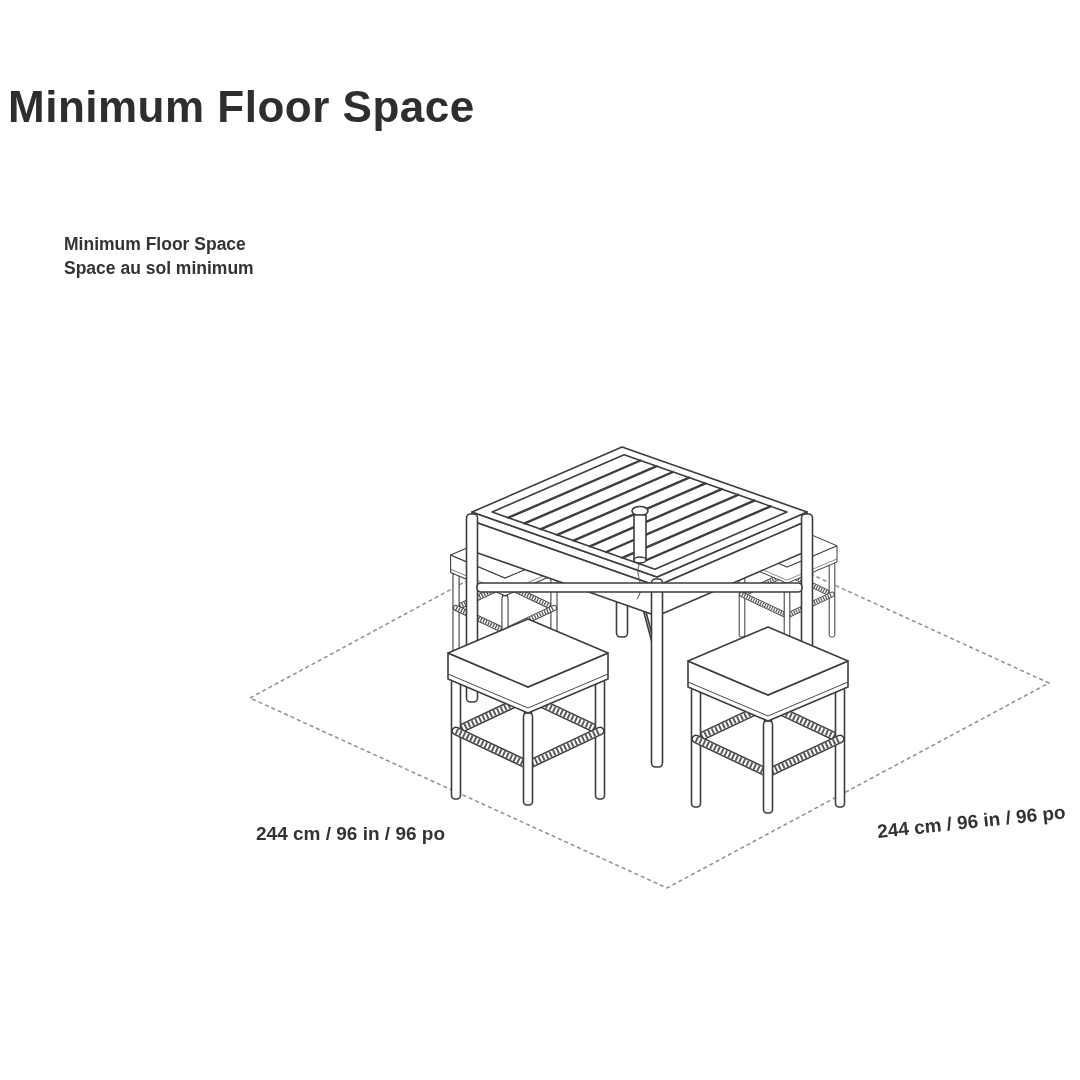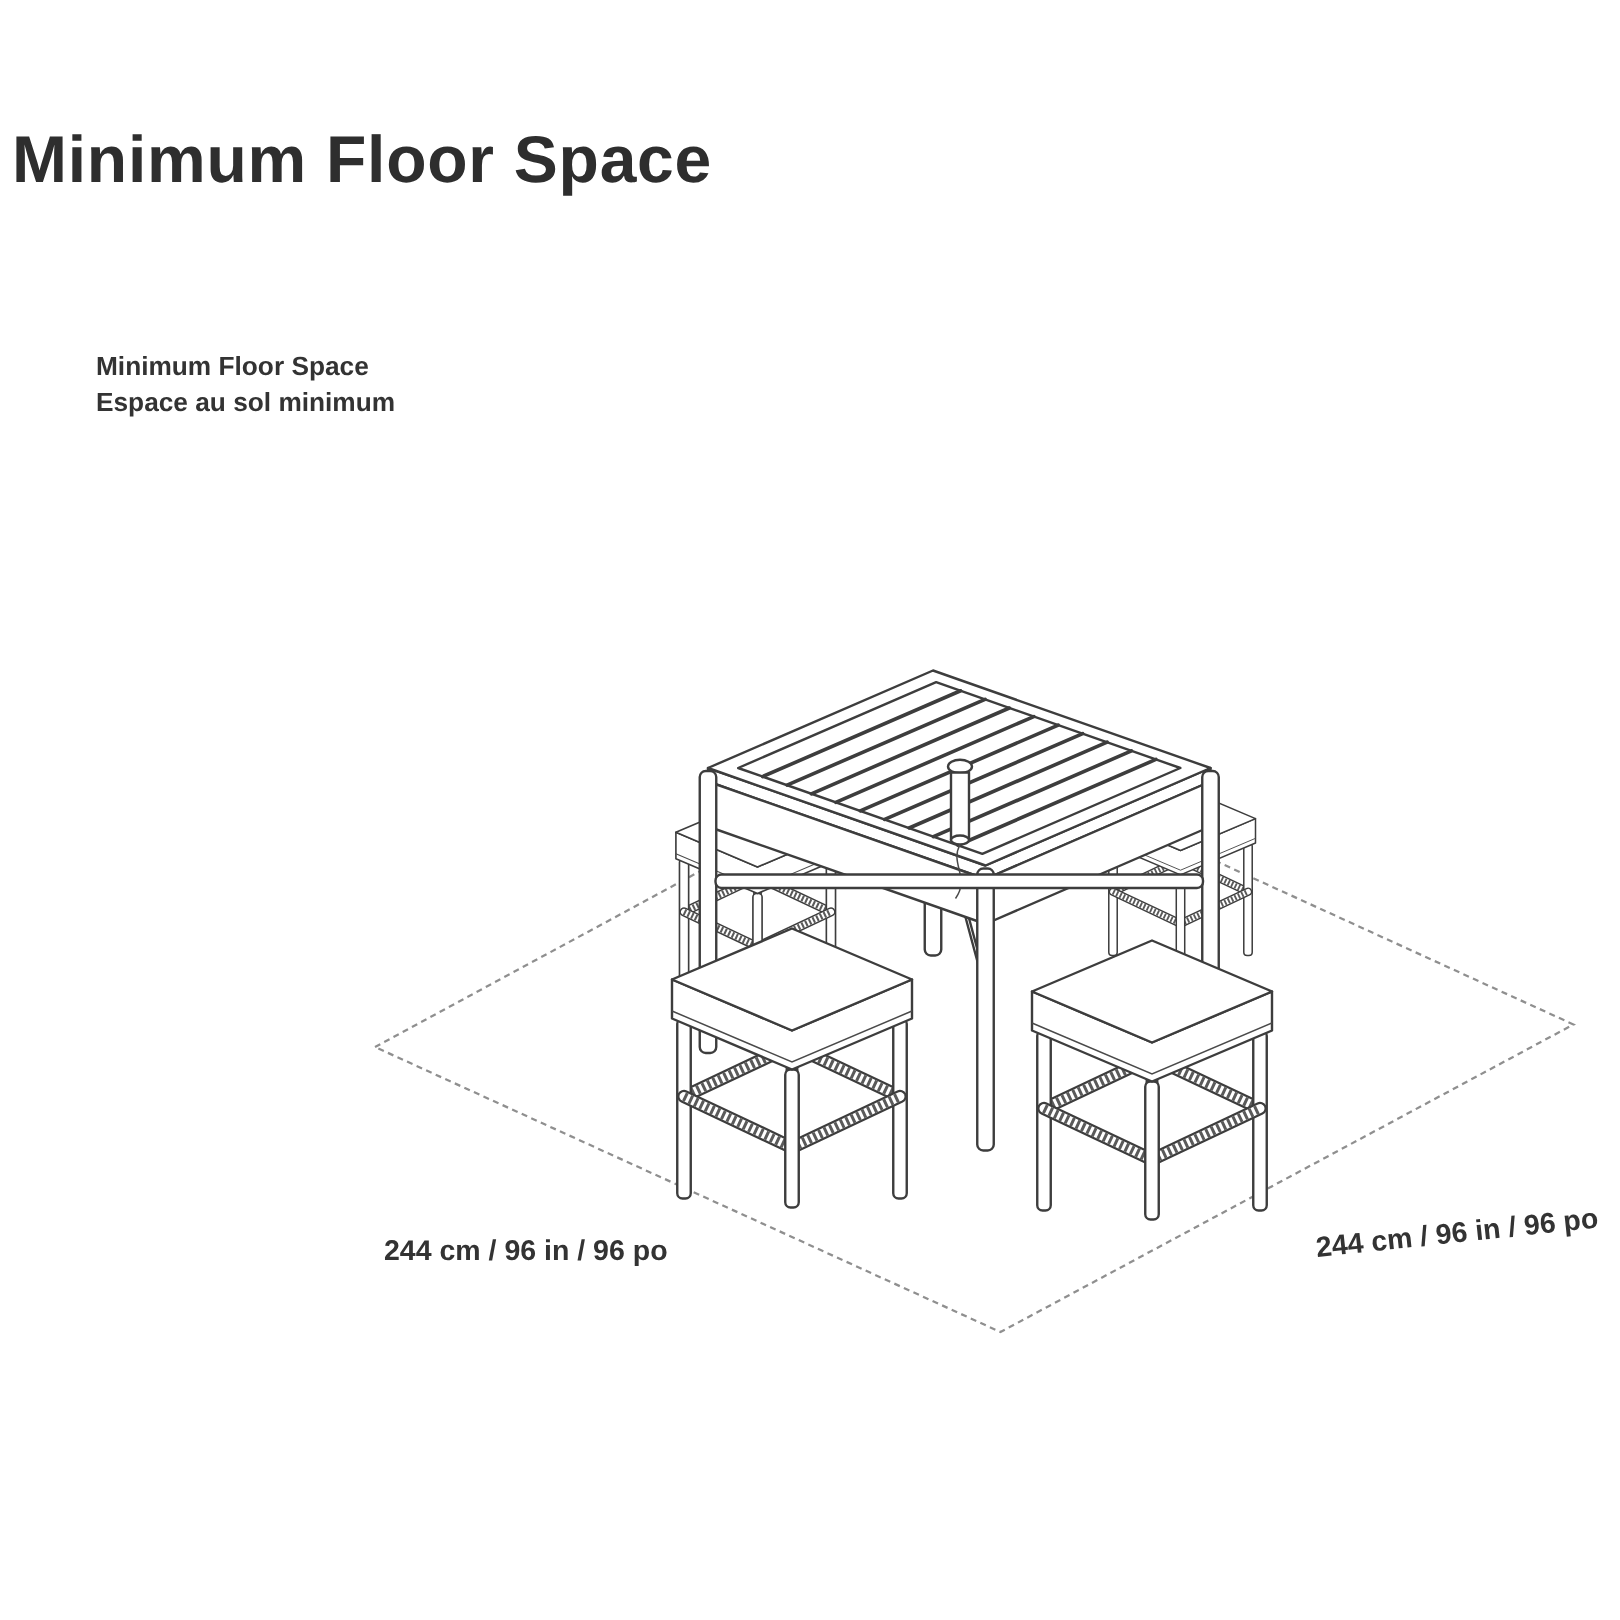--- a/index.html
+++ b/index.html
@@ -31,21 +31,21 @@
 </style>
 </head>
 <body>
 
 <div class="page">
 
   <h1 class="title">Minimum Floor Space</h1>
 
   <div class="label-block">
     <div>Minimum Floor Space</div>
-    <div>Espace au sol minimum</div>
+    <div>Space au sol minimum</div>
   </div>
 
   <svg class="diagram-svg" viewBox="0 0 1080 1080">
 
     <defs>
 
       <g id="stool">
 
         <rect x="-3.5" y="-42" width="7" height="134" rx="3" class="fillw" stroke-width="1.3"></rect>
 

